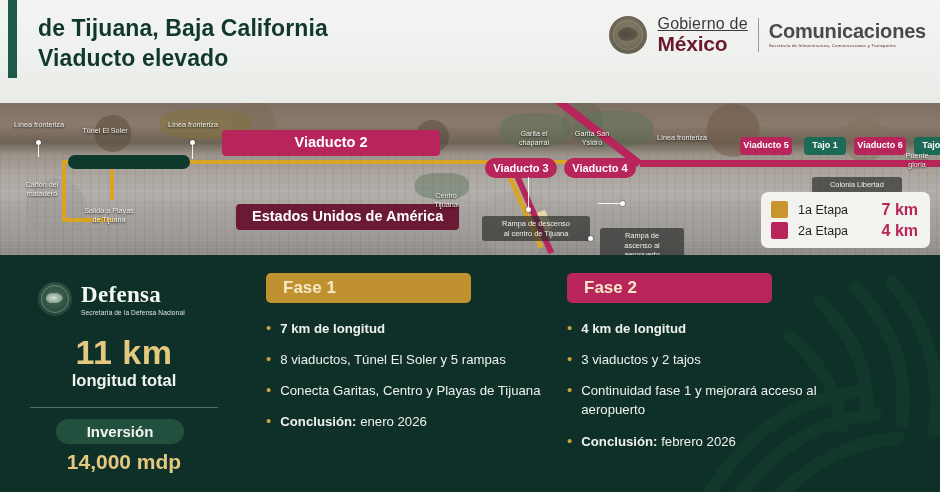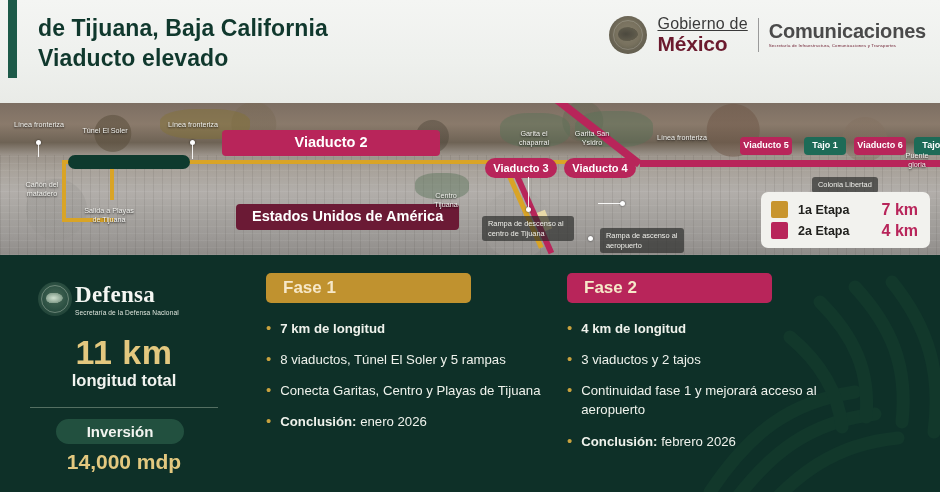--- a/index.html
+++ b/index.html
@@ -113,55 +113,55 @@
   .chip-mid { font-size: 11px; padding: 4px 11px; border-radius: 10px; }
   .chip-sm  { font-size: 9px; padding: 3px 7px; font-weight: bold; margin-left: 32px; }
 
   .mlabel {
     position: absolute; color: #F2F2EE; font-size: 7.2px; line-height: 1.25;
     text-align: center; text-shadow: 0 1px 2px rgba(0,0,0,.85);
     white-space: nowrap;
   }
   .mlabel-box {
     position: absolute; color: #EFEFEA; font-size: 7.4px; line-height: 1.3;
-    text-align: left; background: rgba(38,40,38,.66);
-    border-radius: 3px; padding: 3px 6px; white-space: nowrap;
+    text-align: center; background: rgba(38,40,38,.66);
+    border-radius: 3px; padding: 3px 18px; white-space: nowrap;
   }
   .dot {
     position: absolute; width: 5px; height: 5px; border-radius: 50%;
     background: #fff; box-shadow: 0 0 2px rgba(0,0,0,.7);
   }
   .leader { position: absolute; background: #fff; opacity: .9; }
 
   
   .legend {
     position: absolute; right: 10px; bottom: 7px;
     background: #F2F2EE; border-radius: 7px;
     padding: 7px 12px 7px 10px;
   }
   .legend-row { display: flex; align-items: center; gap: 10px; height: 21px; }
   .legend-sw { width: 17px; height: 17px; border-radius: 2px; }
-  .legend-label { font-size: 12.5px; color: #22221F; min-width: 62px; font-weight: bold; }
+  .legend-label { font-size: 12.5px; color: #22221F; min-width: 62px; }
   .legend-val { font-size: 16px; font-weight: bold; color: #B8255A; text-align: right; min-width: 48px; }
 
   
   .footer {
     position: absolute; left: 0; top: 255px; width: 940px; height: 237px;
     background: #0E3028; overflow: hidden;
   }
   .watermark {
     position: absolute; right: -30px; bottom: -50px; width: 300px; height: 300px;
     opacity: .5;
   }
 
   
   .defensa { position: absolute; left: 0; top: 0; width: 248px; height: 237px; }
   .defensa-logo {
     position: absolute; left: 38px; top: 27px;
-    display: flex; align-items: center; gap: 3px;
+    display: flex; align-items: center; gap: 9px;
   }
   .seal-d {
     width: 34px; height: 34px; border-radius: 50%;
     background: radial-gradient(circle at 50% 45%, #4a6a58 0%, #2F5345 45%, #23463A 70%, #1b3a30 100%);
     position: relative;
   }
   .seal-d::after{
     content:""; position:absolute; inset:3px; border-radius:50%;
     border:1px solid rgba(220,230,215,.35);
   }
@@ -297,21 +297,21 @@
     <div class="mlabel" style="left:508px;top:26px;width:52px;white-space:normal;">Garita el chaparral</div>
 
     <div class="mlabel" style="left:566px;top:26px;width:52px;white-space:normal;">Garita San Ysidro</div>
 
     <div class="mlabel" style="left:655px;top:30px;width:54px;white-space:normal;">Línea fronteriza</div>
 
     <div class="mlabel-box" style="left:812px;top:74px;">Colonia Libertad</div>
 
     <div class="mlabel" style="left:900px;top:48px;width:34px;white-space:normal;">Puente gloria</div>
 
-    <div class="mlabel-box" style="left:482px;top:113px;width:92px;white-space:normal;">Rampa de descenso al centro de Tijuana</div>
+    <div class="mlabel-box" style="left:482px;top:113px;width:108px;white-space:normal;">Rampa de descenso al centro de Tijuana</div>
     <div class="dot" style="left:526px;top:104px;"></div>
     <div class="leader" style="left:528px;top:74px;width:1px;height:30px;"></div>
 
     <div class="dot" style="left:620px;top:98px;"></div>
     <div class="leader" style="left:598px;top:100px;width:24px;height:1px;"></div>
 
     <div class="mlabel-box" style="left:600px;top:125px;width:84px;white-space:normal;">Rampa de ascenso al aeropuerto</div>
     <div class="dot" style="left:588px;top:133px;"></div>
 
     <div class="legend">

